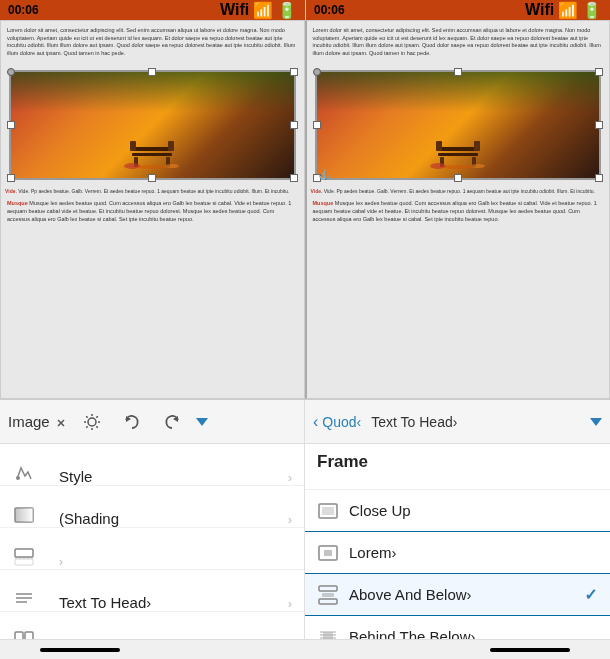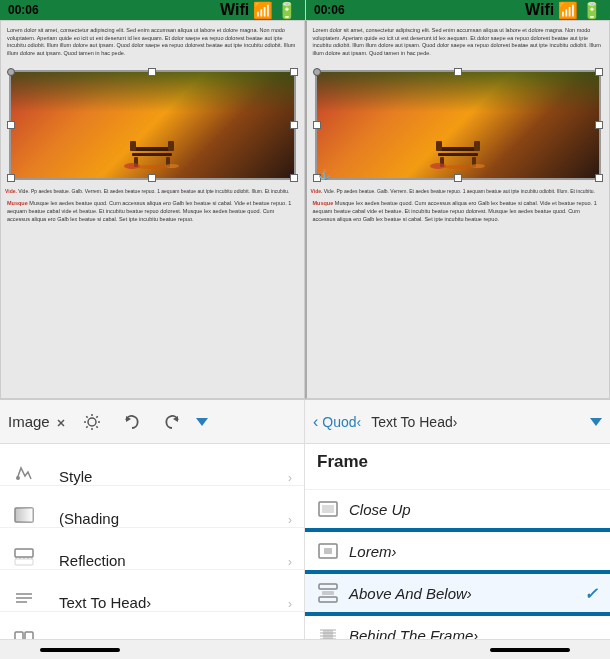--- a/index.html
+++ b/index.html
@@ -191,24 +191,23 @@
       color: #2980b9;
       font-size: 16px;
       font-weight: bold;
     }
 
     .right-menu-item {
       display: flex;
       align-items: center;
       padding: 0 12px;
       height: 42px;
-      border-bottom: 4px solid #0369a1;
+      border-bottom: 1px solid #0369a1;
       cursor: pointer;
       gap: 10px;
-      font-style: italic;
     }
 
     .right-menu-item-icon {
       width: 22px;
       height: 22px;
       display: flex;
       align-items: center;
       justify-content: center;
       flex-shrink: 0;
     }
@@ -261,21 +260,21 @@
       position: absolute;
       bottom: -2px;
       left: 2px;
       font-size: 10px;
       color: #666;
     }
   </style>
 </head>
 <body>
 
-<div style="display:flex; width:610px; height:20px; background:#15803d;">
+<div style="display:flex; width:610px; height:20px; background:#c2410c;">
   <div class="status-bar" style="width:305px;">
     <span class="time">00:06</span>
     <div class="icons">
       <span>Wifi</span>
       <span>📶</span>
       <span>🔋</span>
     </div>
   </div>
   <div class="status-bar" style="width:305px; border-left:1px solid #ccc;">
     <span class="time">00:06</span>
@@ -453,21 +452,20 @@
     </div>
 
     <div class="menu-item">
       <div class="menu-item-icon">
         <svg width="22" height="22" viewBox="0 0 22 22">
           <rect x="2" y="3" width="18" height="8" rx="1" fill="none" stroke="#888" stroke-width="1.5"></rect>
           <rect x="2" y="13" width="18" height="6" rx="1" fill="none" stroke="#bbb" stroke-width="1" opacity="0.6"></rect>
           <line x1="2" y1="12" x2="20" y2="12" stroke="#888" stroke-width="0.5" stroke-dasharray="2,2"></line>
         </svg>
       </div>
-      <span class="menu-item-label">Reflection</span>
       <span class="menu-item-chevron">›</span>
     </div>
 
     <div class="menu-item">
       <div class="menu-item-icon">
         <svg width="22" height="22" viewBox="0 0 22 22">
           <line x1="3" y1="6" x2="19" y2="6" stroke="#888" stroke-width="1.5"></line>
           <line x1="3" y1="10" x2="19" y2="10" stroke="#888" stroke-width="1.5"></line>
           <line x1="3" y1="14" x2="14" y2="14" stroke="#888" stroke-width="1.5"></line>
         </svg>
@@ -535,21 +533,21 @@
     <div class="right-menu-item">
       <div class="right-menu-item-icon">
         <svg width="20" height="20" viewBox="0 0 20 20">
           <line x1="2" y1="5" x2="18" y2="5" stroke="#bbb" stroke-width="1.2"></line>
           <line x1="2" y1="8" x2="18" y2="8" stroke="#bbb" stroke-width="1.2"></line>
           <line x1="2" y1="11" x2="18" y2="11" stroke="#bbb" stroke-width="1.2"></line>
           <line x1="2" y1="14" x2="18" y2="14" stroke="#bbb" stroke-width="1.2"></line>
           <rect x="5" y="5" width="10" height="9" rx="0.5" fill="#aaa" opacity="0.5"></rect>
         </svg>
       </div>
-      <span class="right-menu-item-label">Behind The Frame›</span>
+      <span class="right-menu-item-label">Behind The Below›</span>
     </div>
 
     <div class="right-menu-item">
       <div class="right-menu-item-icon">
         <svg width="20" height="20" viewBox="0 0 20 20">
           <rect x="4" y="4" width="12" height="12" rx="0.5" fill="#888" opacity="0.7"></rect>
           <line x1="2" y1="7" x2="18" y2="7" stroke="#555" stroke-width="1.2" opacity="0.4"></line>
           <line x1="2" y1="10" x2="18" y2="10" stroke="#555" stroke-width="1.2" opacity="0.4"></line>
           <line x1="2" y1="13" x2="18" y2="13" stroke="#555" stroke-width="1.2" opacity="0.4"></line>
         </svg>

